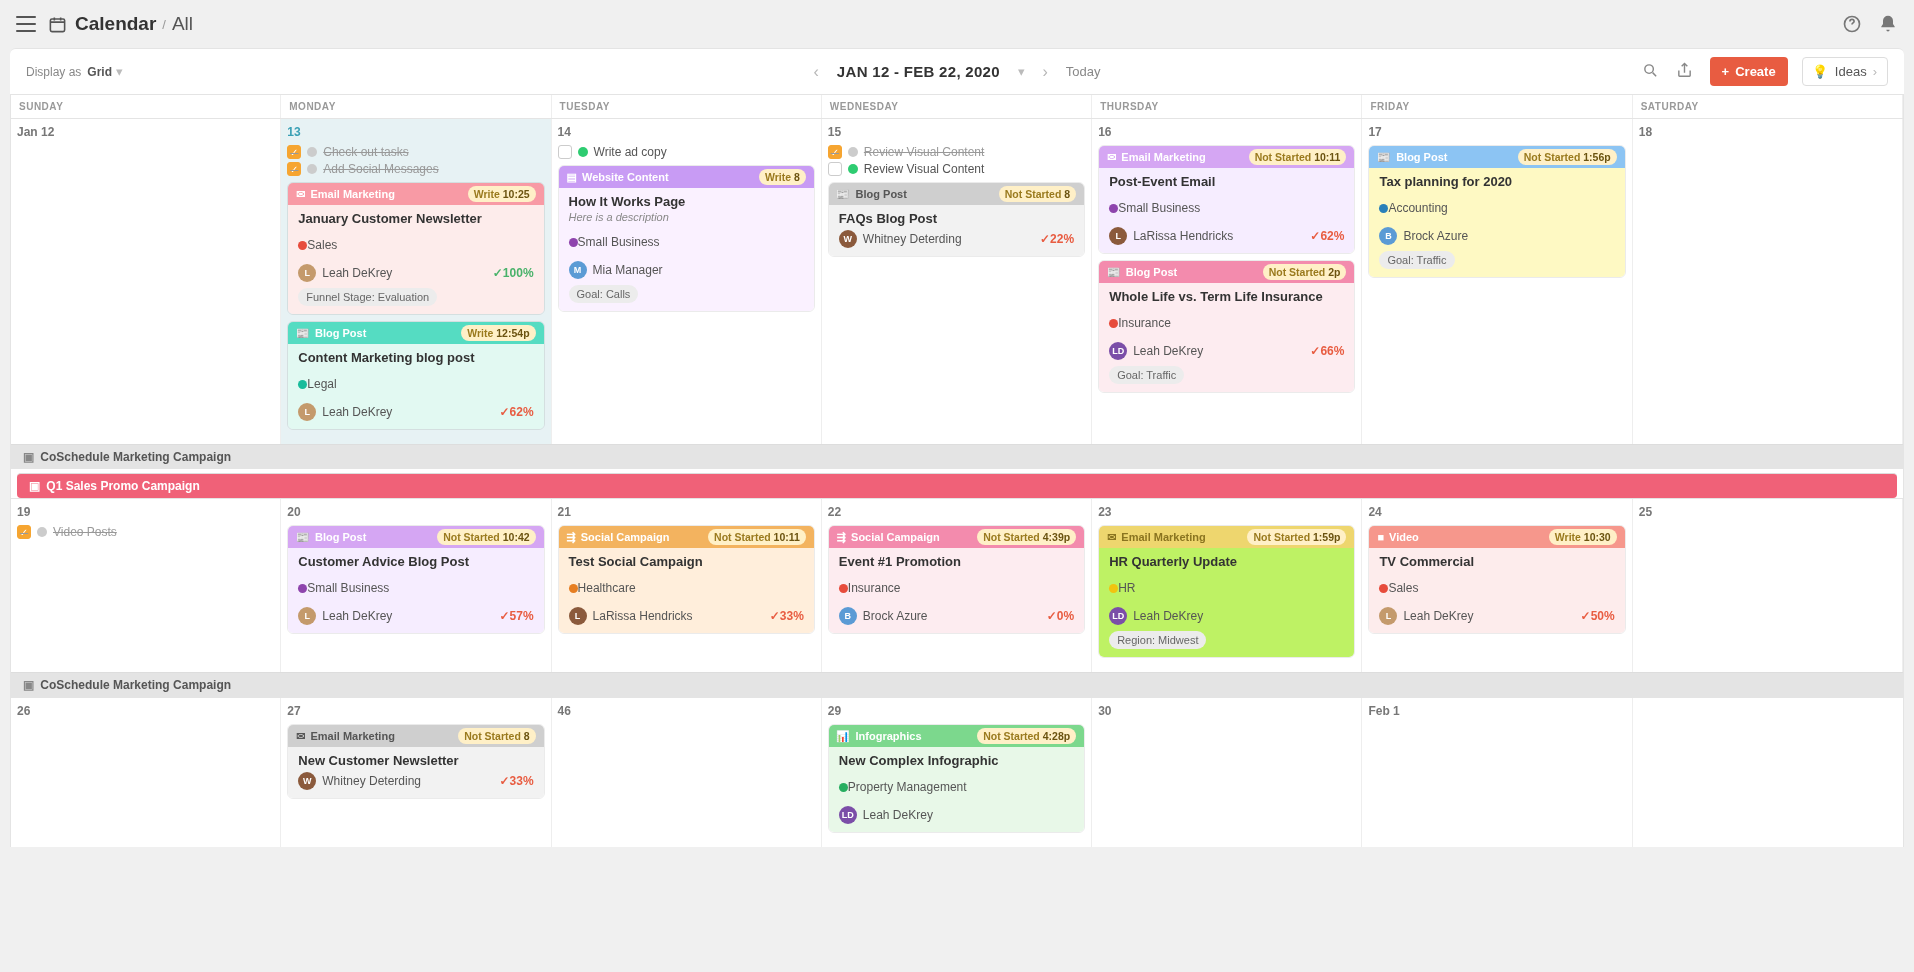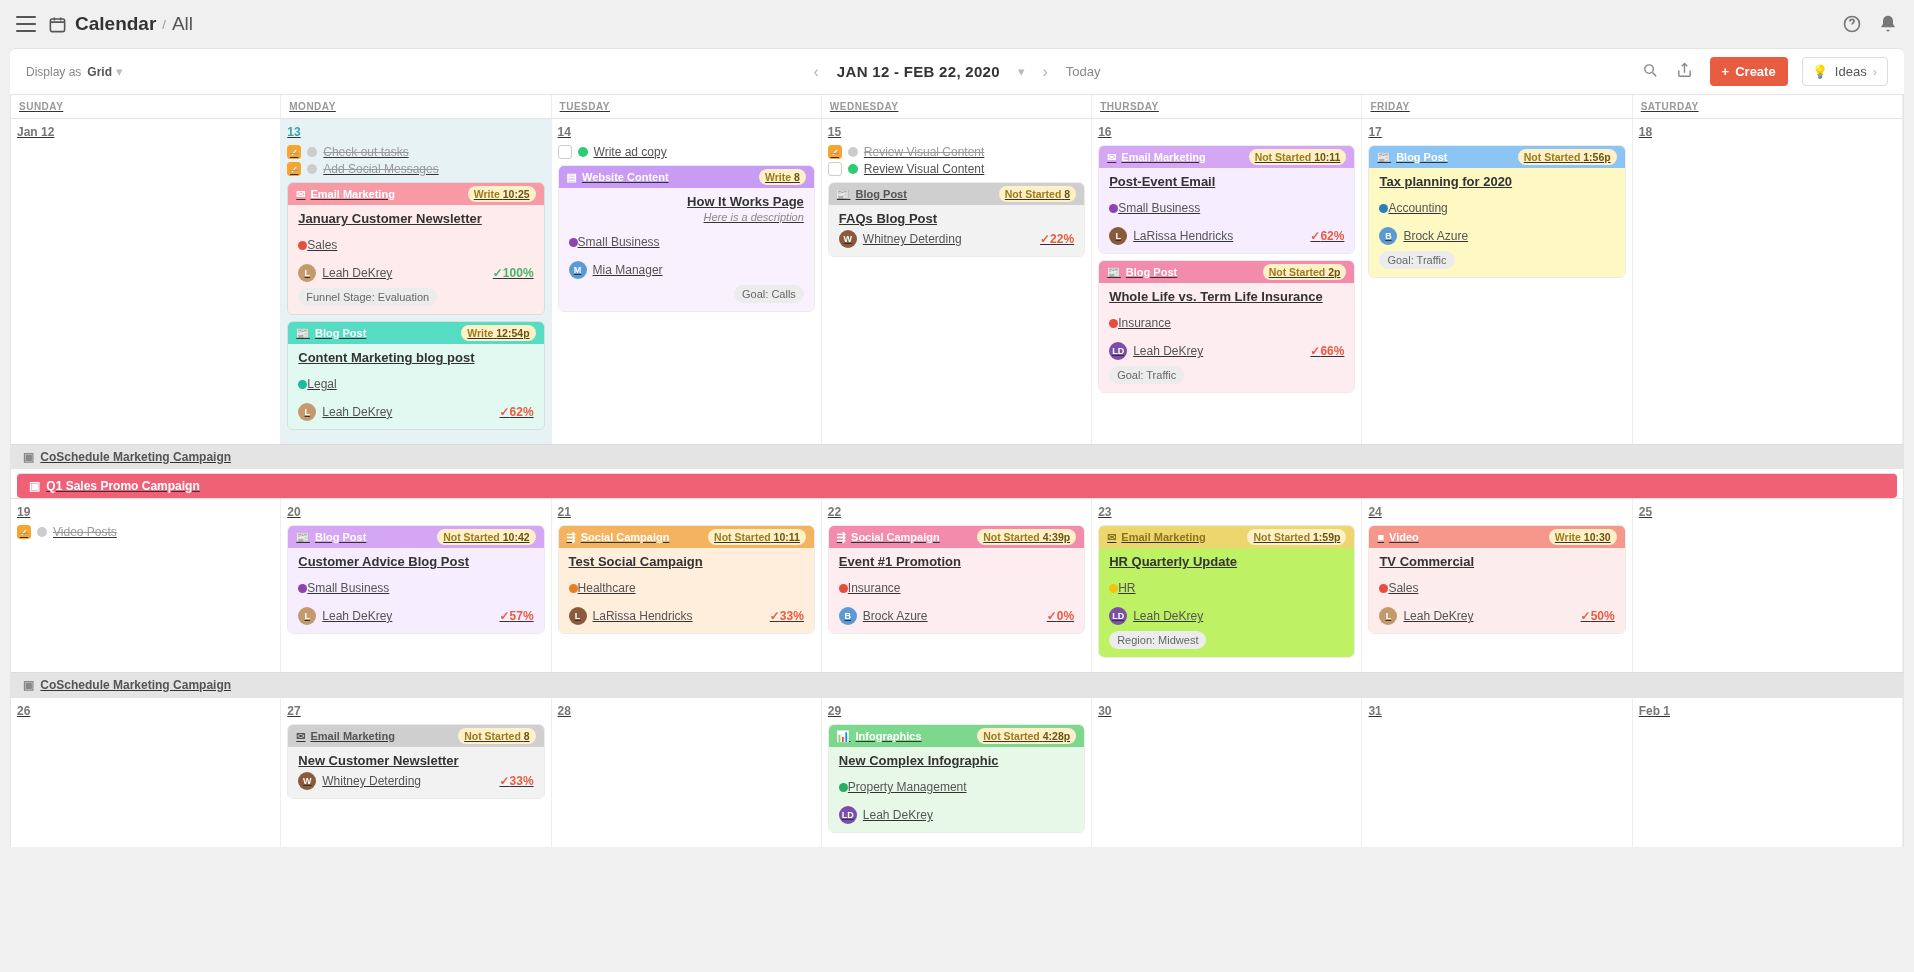--- a/index.html
+++ b/index.html
@@ -16,21 +16,21 @@
 .controls { display: flex; align-items: center; padding: 8px 16px; background: #fff; border-top: 1px solid #e4e4e4; border-bottom: 1px solid #e4e4e4; margin: 0 10px; border-radius: 6px 6px 0 0; position: relative; }
 .displayas { color: #888; font-size: 12px; margin-right: 6px; }
 .displayval { font-weight: 600; color: #555; font-size: 12px; }
 .navcenter { position: absolute; left: 50%; transform: translateX(-50%); display: flex; align-items: center; gap: 18px; }
 .daterange { font-weight: 700; font-size: 15px; color: #333; letter-spacing: .3px; }
 .chev { color: #b7b7b7; cursor: pointer; font-size: 16px; }
 .today { color: #888; font-size: 13px; cursor: pointer; }
 .right-controls { margin-left: auto; display: flex; align-items: center; gap: 14px; }
 .createbtn { background: #e85c41; color: #fff; padding: 7px 12px; border-radius: 4px; display: flex; align-items: center; gap: 6px; font-weight: 600; font-size: 13px; cursor: pointer; }
 .ideasbtn { border: 1px solid #ddd; background: #fff; padding: 6px 10px; border-radius: 4px; display: flex; align-items: center; gap: 6px; font-size: 13px; color: #555; cursor: pointer; }
-.calwrap { margin: 0 10px; background: #fff; border-left: 1px solid #e4e4e4; border-right: 1px solid #e4e4e4; text-decoration: underline; }
+.calwrap { margin: 0 10px; background: #fff; border-left: 1px solid #e4e4e4; border-right: 1px solid #e4e4e4; }
 .dayheader { display: grid; grid-template-columns: repeat(7, 1fr); }
 .dayheader div { padding: 6px 8px; font-size: 10px; font-weight: 700; color: #999; letter-spacing: .5px; border-right: 1px solid #eee; }
 .weekrow { display: grid; grid-template-columns: repeat(7, 1fr); border-top: 1px solid #e4e4e4; }
 .daycell { border-right: 1px solid #eee; padding: 4px 6px 8px; min-height: 60px; }
 .daycell.today { background: #e7f2f4; }
 .datenum { font-size: 12px; color: #777; font-weight: 600; margin: 2px 0 6px; }
 .task { display: flex; align-items: center; gap: 6px; font-size: 12px; color: #999; margin: 3px 0; }
 .task.done { text-decoration: line-through; }
 .checkbox { width: 14px; height: 14px; border: 1.5px solid #ccc; border-radius: 3px; flex-shrink: 0; display:flex; align-items:center; justify-content:center; }
 .checkbox.checked { background: #f6a531; border-color: #f6a531; color: #fff; font-size: 10px; }
@@ -47,21 +47,21 @@
 .assignee { display: flex; align-items: center; gap: 6px; font-size: 12px; color: #555; margin-top: 4px; }
 .avatar { width: 18px; height: 18px; border-radius: 50%; background: #ccc; display: inline-flex; align-items: center; justify-content: center; font-size: 9px; color: #fff; font-weight: 700; }
 .pct { margin-left: auto; color: #e85c41; font-weight: 600; font-size: 12px; }
 .pct.green { color: #49b26a; }
 .chip { display: inline-block; background: #ececec; border-radius: 9px; padding: 3px 8px; font-size: 11px; color: #666; margin-top: 6px; }
 .campaign-bar { background: #e4e4e4; padding: 5px 12px; font-size: 12px; color: #555; font-weight: 600; display: flex; align-items: center; gap: 6px; border-top:1px solid #ddd; }
 .campaign-bar.red { background: #f06178; color: #fff; border-radius: 4px; margin: 4px 6px 0; }
 .campaign-bar.red .foldicon { color:#fff; }
 .foldicon { color:#888; }
 
-.bg-pink .cardbody{background:#fdeceb;} .bg-teal .cardbody{background:#e2f9f2;} .bg-lav .cardbody{background:#faf1ff;text-align:right;}
+.bg-pink .cardbody{background:#fdeceb;} .bg-teal .cardbody{background:#e2f9f2;} .bg-lav .cardbody{background:#faf1ff;}
 .bg-blue .cardbody{background:#fef9c3;} .bg-rose .cardbody{background:#fdecf0;} .bg-viol .cardbody{background:#f6edff;}
 .bg-orange .cardbody{background:#ffeedb;} .bg-yellow .cardbody{background:#bef264;} .bg-peach .cardbody{background:#fdecec;}
 .bg-green .cardbody{background:#e8f8e8;} .bg-gray .cardbody{background:#f2f2f2;}
 
 .hd-pink{background:#f89aa5;color:#fff;} .hd-teal{background:#55dcc2;color:#fff;} .hd-lav{background:#c89bf4;color:#fff;}
 .hd-blue{background:#8cc4f3;color:#fff;} .hd-rose{background:#f38bad;color:#fff;} .hd-viol{background:#d5a6f3;color:#fff;}
 .hd-orange{background:#f3b35f;color:#fff;} .hd-yellow{background:#eed66e;color:#8a7420;} .hd-peach{background:#f6978c;color:#fff;}
 .hd-green{background:#7cd88d;color:#fff;} .hd-gray{background:#cfcfcf;color:#555;}
 svg{display:block;}
 </style>
@@ -486,21 +486,21 @@
         <div class="cardtitle">New Customer Newsletter</div>
         <div class="assignee">
               <span class="avatar" style="background:#8b5a3c">W</span>
               <span>Whitney Deterding</span>
               <span class="pct">✓<span>33%</span></span>
             </div>
       </div>
     </div>
   </div>
   <div class="daycell">
-        <div class="datenum">28</div>
+        <div class="datenum">46</div>
       </div>
   <div class="daycell">
     <div class="datenum">29</div>
     <div class="card bg-green">
       <div class="cardhead hd-green">
             <span>📊</span>
             <span>Infographics</span>
             <span class="statuspill"><span>Not Started</span> <b>4:28p</b></span>
           </div>
       <div class="cardbody">
@@ -513,20 +513,17 @@
               <span class="avatar" style="background:#7b4ea8">LD</span>
               <span>Leah DeKrey</span>
             </div>
       </div>
     </div>
   </div>
   <div class="daycell">
         <div class="datenum">30</div>
       </div>
   <div class="daycell">
-        <div class="datenum">31</div>
-      </div>
-  <div class="daycell">
         <div class="datenum">Feb 1</div>
       </div>
 </div>
 
 </div>
 
 </body></html>

